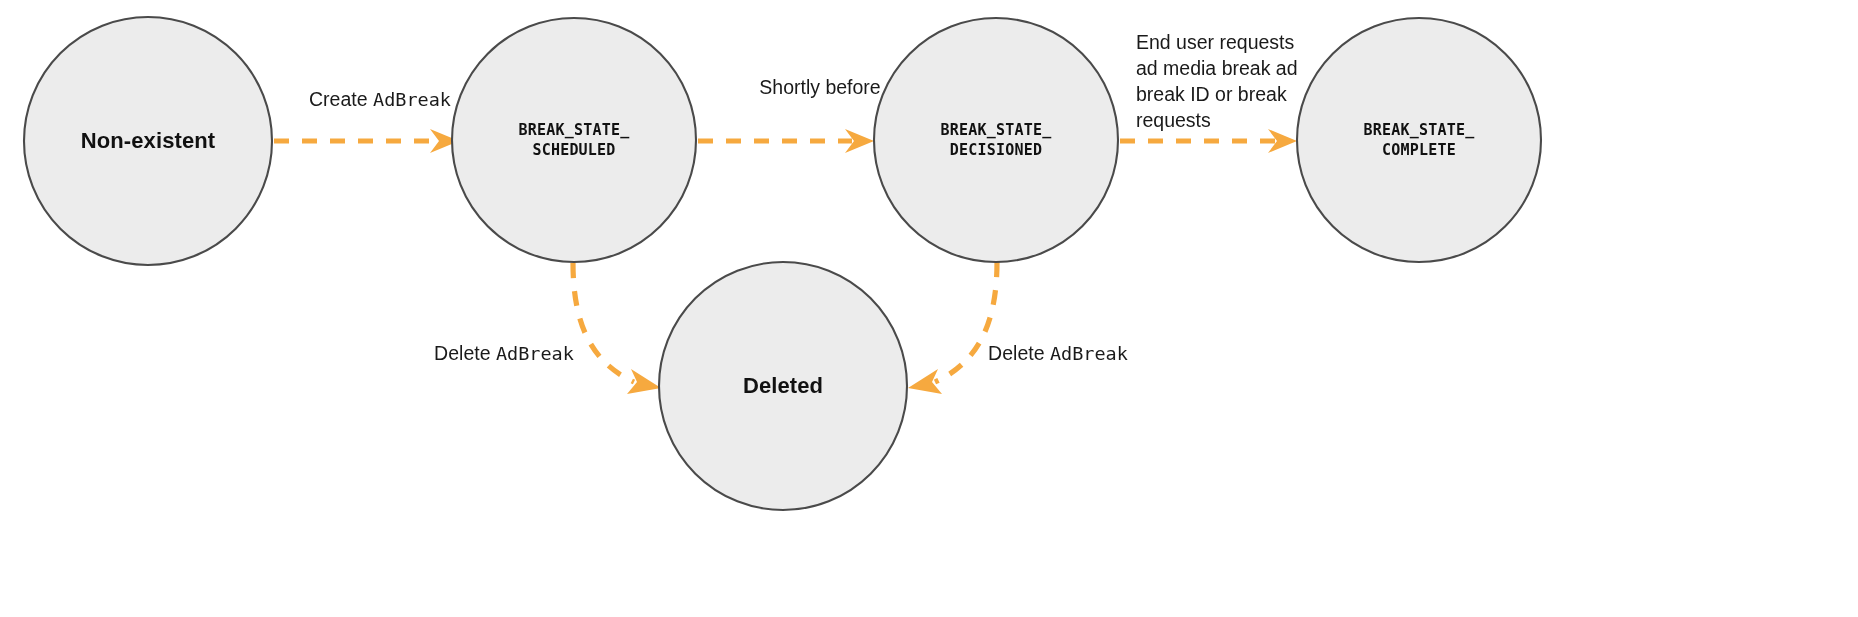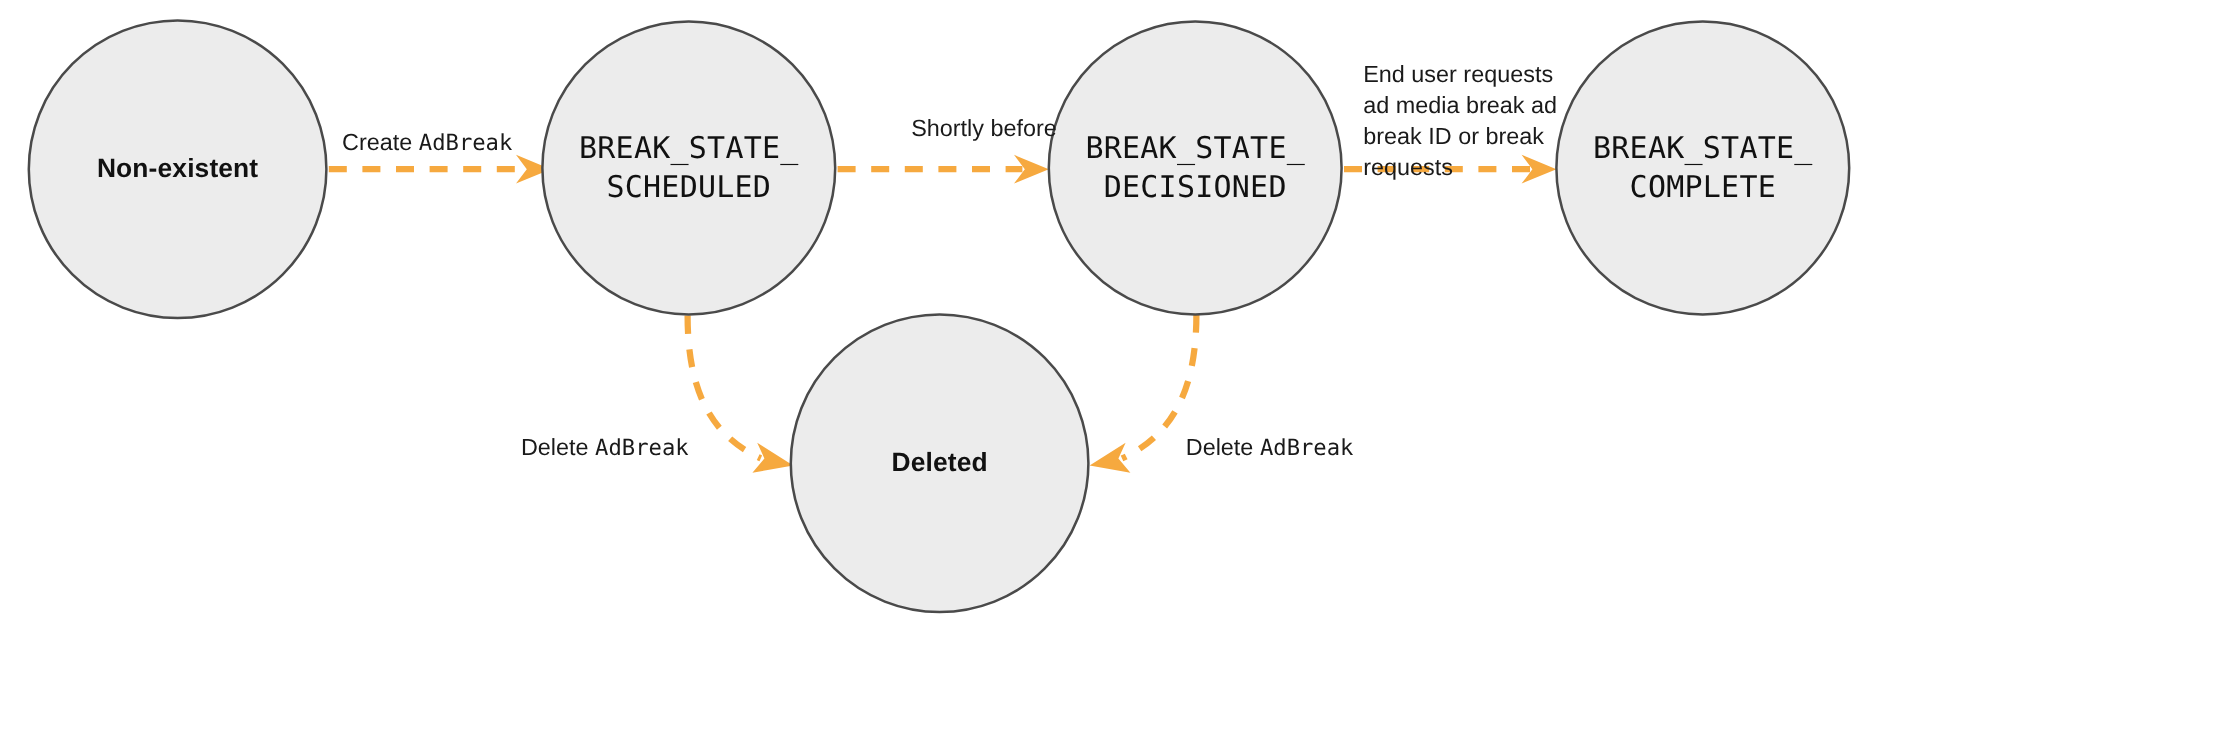--- a/index.html
+++ b/index.html
@@ -47,38 +47,37 @@
     position: absolute;
     text-align: center;
     color: #111111;
     pointer-events: none;
     line-height: 1.30;
     white-space: pre-line;
     transform: translate(-50%, -50%);
   }
   .node-label.mono {
     font-family: "DejaVu Sans Mono", "Liberation Mono", monospace;
-    font-weight: 400;
-    font-size: 25px;
+    font-weight: 700;
+    font-size: 15px;
     letter-spacing: 0.2px;
   }
   .node-label.sans {
     font-family: "Liberation Sans", sans-serif;
     font-weight: 700;
     font-size: 22px;
     letter-spacing: 0.1px;
   }
   .edge-label {
     position: absolute;
     color: #1a1a1a;
     pointer-events: none;
     line-height: 1.33;
     font-size: 19.5px;
     white-space: nowrap;
-    margin-top: 20px;
   }
   .edge-label .t-sans {
     font-family: "Liberation Sans", sans-serif;
     font-weight: 400;
   }
   .edge-label .t-mono {
     font-family: "DejaVu Sans Mono", "Liberation Mono", monospace;
     font-weight: 400;
     font-size: 18.5px;
   }
@@ -138,21 +137,21 @@
 SCHEDULED</div>
 
   <div class="node-label mono" style="left:996px; top:140px;">BREAK_STATE_
 DECISIONED</div>
 
   <div class="node-label mono" style="left:1419px; top:140px;">BREAK_STATE_
 COMPLETE</div>
 
   <div class="node-label sans" style="left:783px; top:386px;">Deleted</div>
 
-  <div class="edge-label anchor-center" style="left:356px; top:87px;">
+  <div class="edge-label anchor-center" style="left:380px; top:87px;">
       <span class="lrow"><span class="t-sans">Create </span><span class="t-mono">AdBreak</span></span>
     </div>
 
   <div class="edge-label anchor-center" style="left:820px; top:75px;">
       <span class="lrow"><span class="t-sans">Shortly before</span></span>
     </div>
 
   <div class="edge-label anchor-left" style="left:1136px; top:30px;">
       <span class="lrow"><span class="t-sans">End user requests</span></span>
       <span class="lrow"><span class="t-sans">ad media break ad</span></span>

